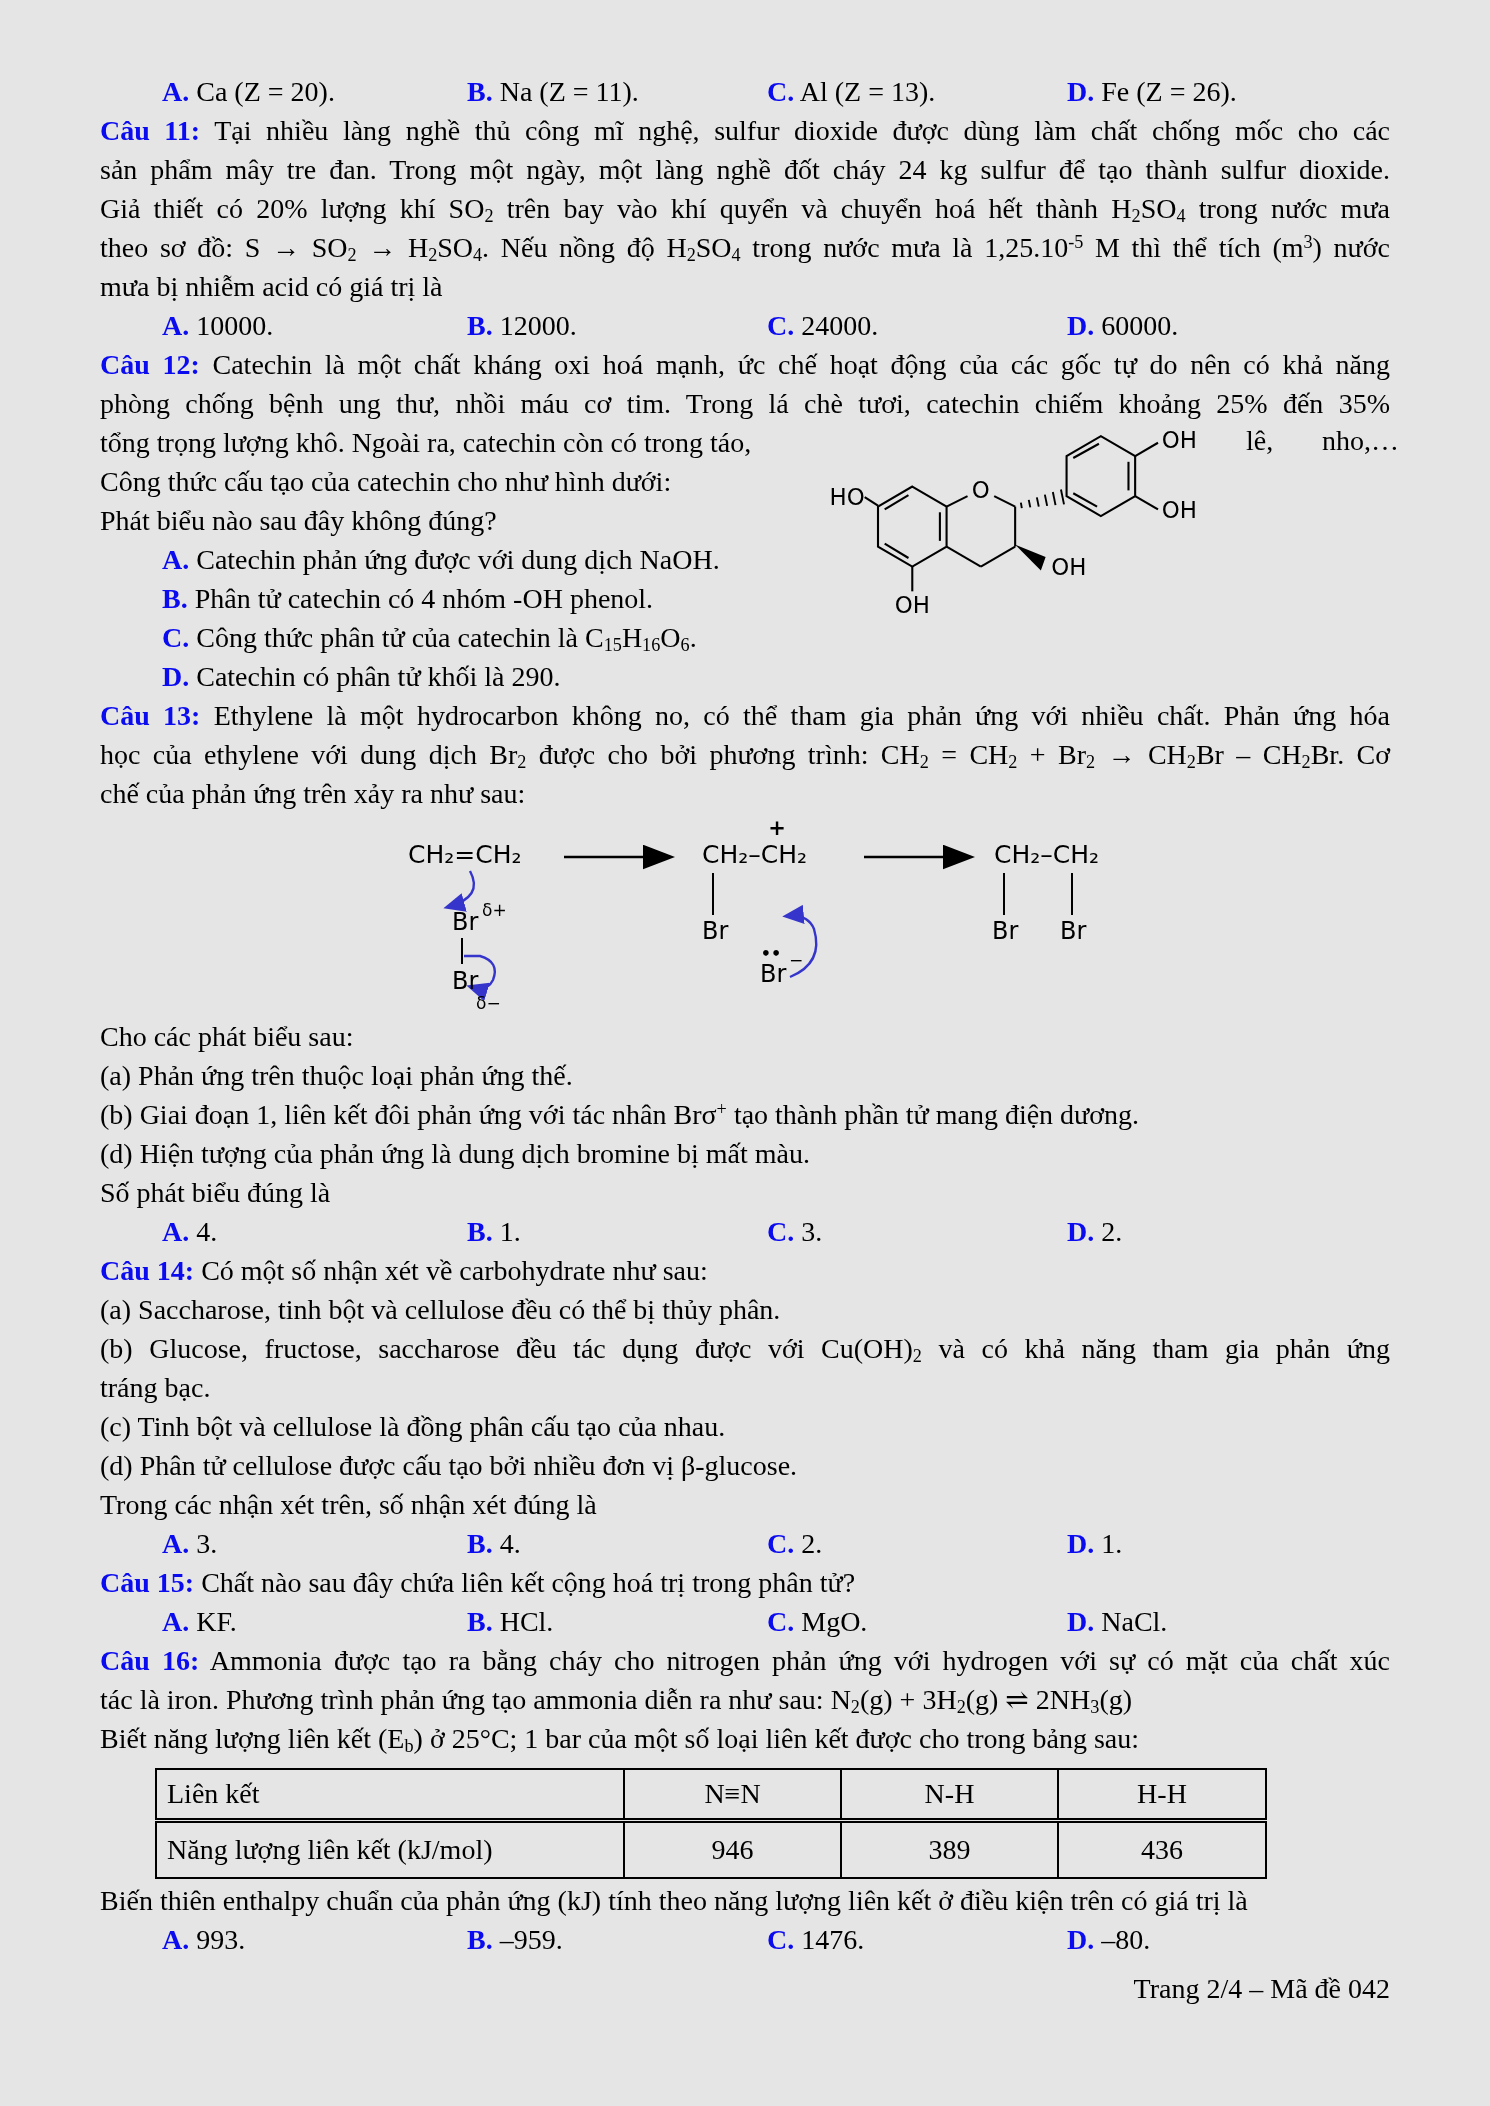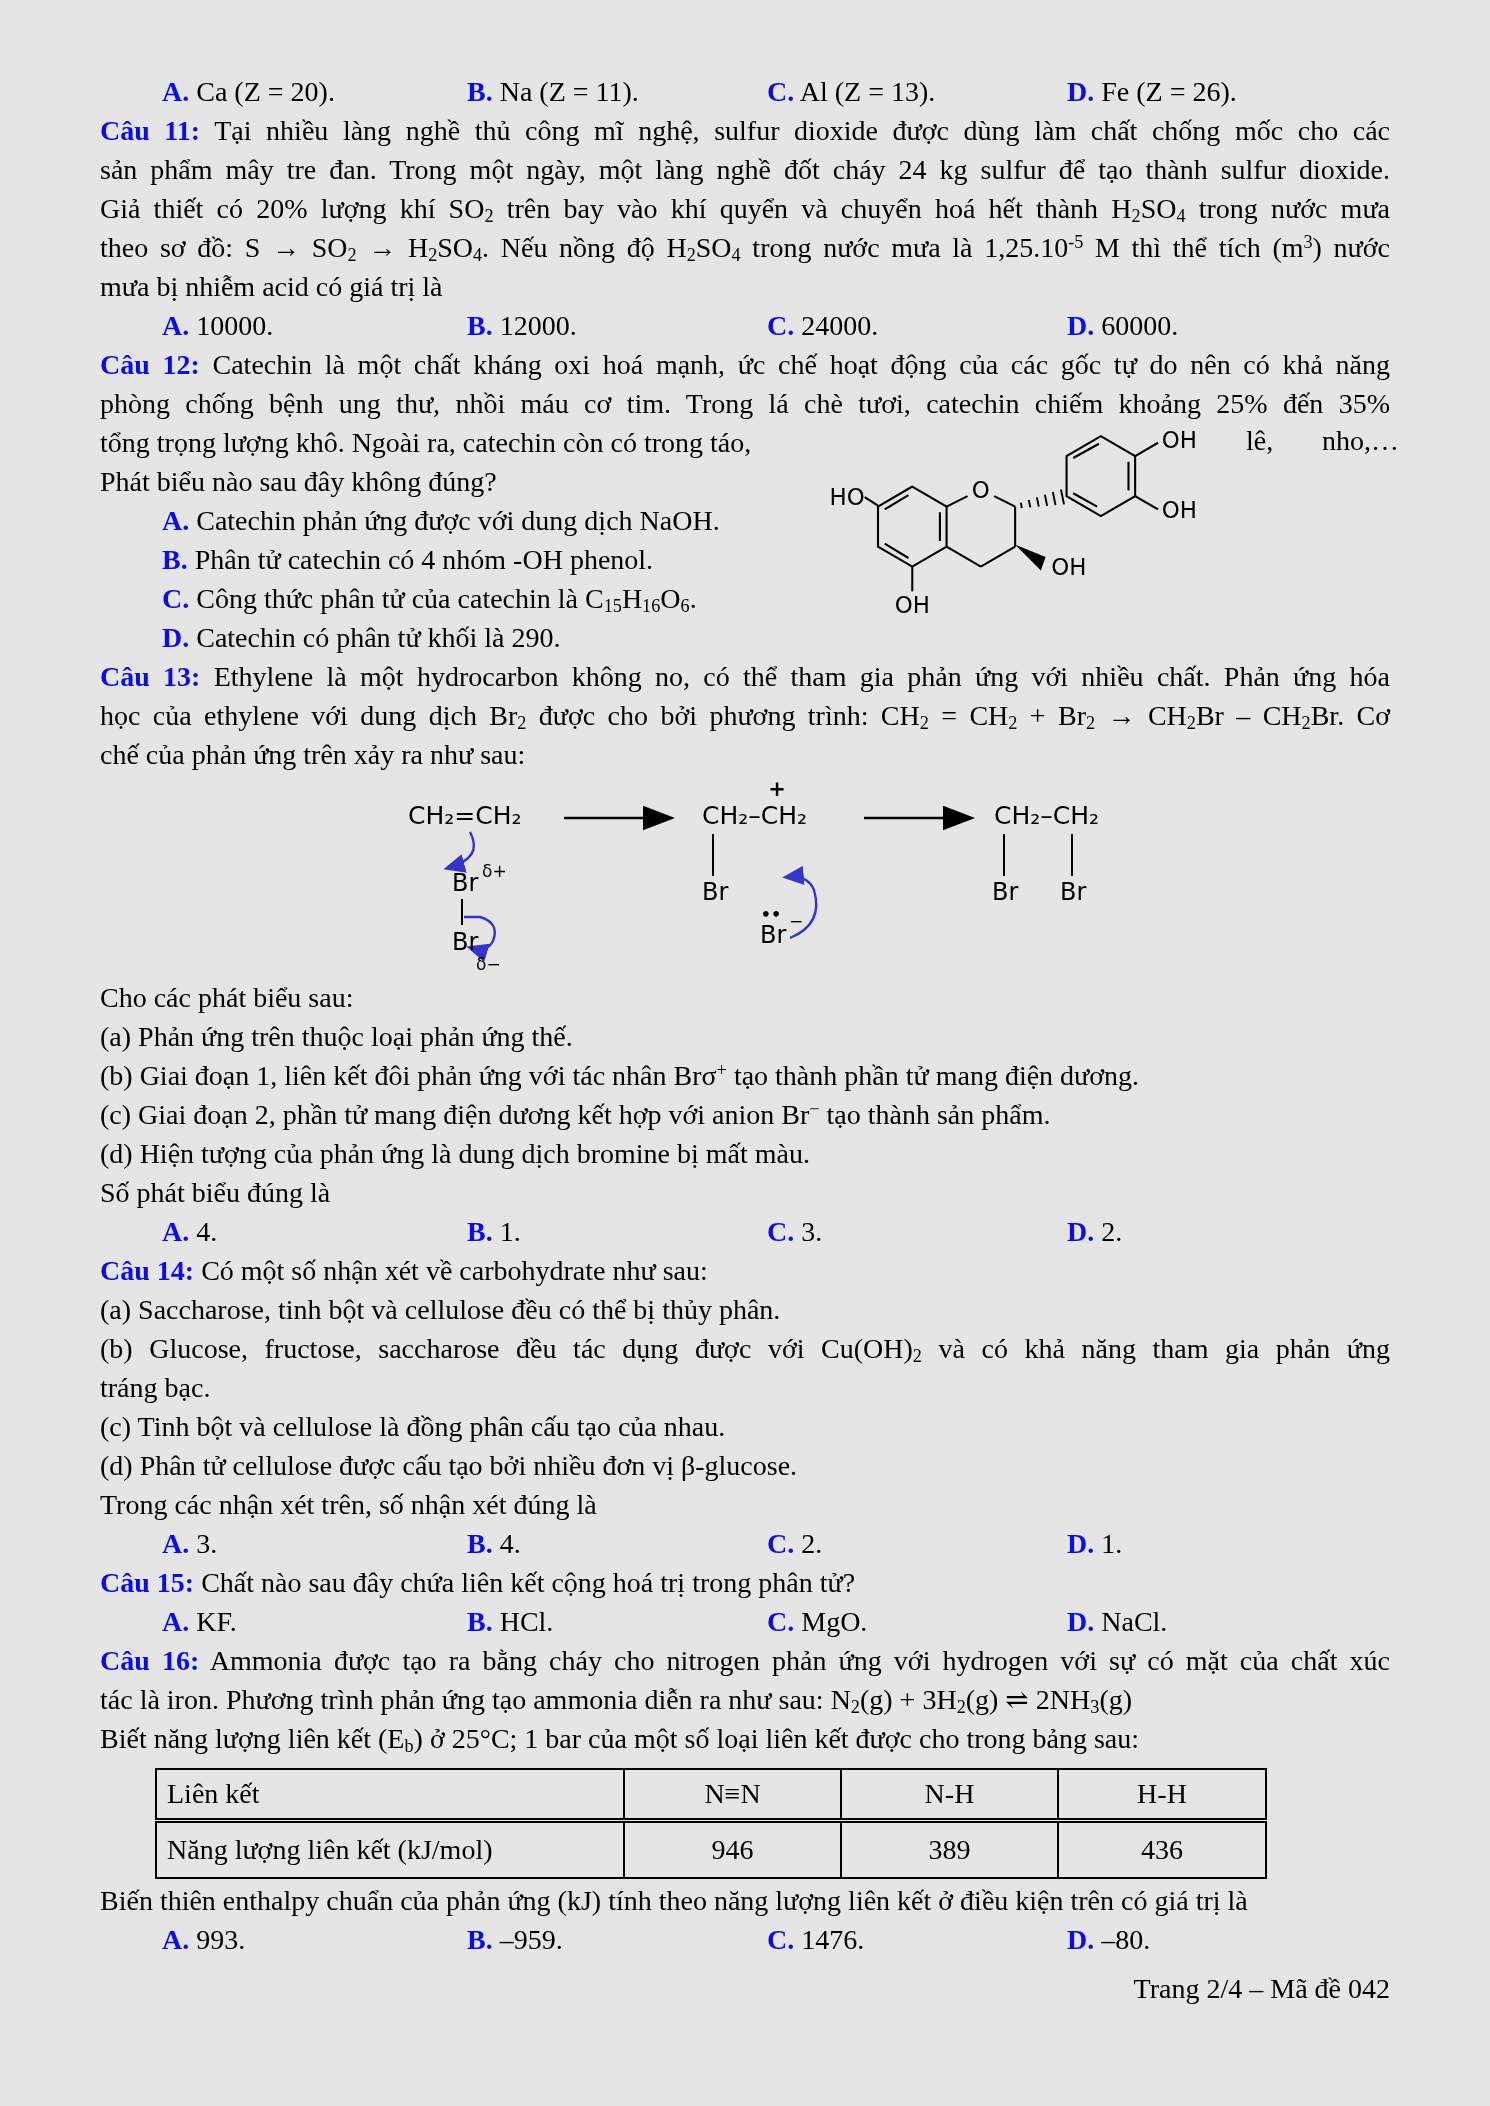--- a/index.html
+++ b/index.html
@@ -54,20 +54,21 @@
       <span><b class="ol">B.</b> <span>12000.</span></span>
       <span><b class="ol">C.</b> <span>24000.</span></span>
       <span><b class="ol">D.</b> <span>60000.</span></span>
     </div>
   </div>
 
   <div class="q12">
     <div class="line jl"><b class="qlabel">Câu 12:</b> <span>Catechin là một chất kháng oxi hoá mạnh, ức chế hoạt động của các gốc tự do nên có khả năng</span></div>
     <div class="line jl">phòng chống bệnh ung thư, nhồi máu cơ tim. Trong lá chè tươi, catechin chiếm khoảng 25% đến 35%</div>
     <div class="line">tổng trọng lượng khô. Ngoài ra, catechin còn có trong táo,</div>
+    <div class="line">Công thức cấu tạo của catechin cho như hình dưới:</div>
     <div class="line">Phát biểu nào sau đây không đúng?</div>
     <span class="wrapw w1">lê,</span>
     <span class="wrapw w2">nho,…</span>
 
     <svg class="cat-svg" viewBox="0 0 410 210" xmlns="http://www.w3.org/2000/svg">
       <g stroke="#000" stroke-width="2.2" fill="none">
 
         <path d="M94,72 L130,93 L130,135 L94,156 L58,135 L58,93 Z"></path>
         <line x1="65" y1="96" x2="90" y2="81"></line>
         <line x1="123" y1="99" x2="123" y2="129"></line>
@@ -165,21 +166,20 @@
       <text x="622" y="46" font-size="25">CH₂–CH₂</text>
       <line x1="632" y1="56" x2="632" y2="98" stroke="#000" stroke-width="2"></line>
       <line x1="700" y1="56" x2="700" y2="98" stroke="#000" stroke-width="2"></line>
       <text x="620" y="122" font-size="24">Br</text>
       <text x="688" y="122" font-size="24">Br</text>
     </svg>
 
     <div class="line">Cho các phát biểu sau:</div>
     <div class="line">(a) Phản ứng trên thuộc loại phản ứng thế.</div>
     <div class="line">(b) Giai đoạn 1, liên kết đôi phản ứng với tác nhân Brσ<sup>+</sup> tạo thành phần tử mang điện dương.</div>
-    <div class="line">(c) Giai đoạn 2, phần tử mang điện dương kết hợp với anion Br<sup>−</sup> tạo thành sản phẩm.</div>
     <div class="line">(d) Hiện tượng của phản ứng là dung dịch bromine bị mất màu.</div>
     <div class="line">Số phát biểu đúng là</div>
     <div class="opts">
       <span><b class="ol">A.</b> <span>4.</span></span>
       <span><b class="ol">B.</b> <span>1.</span></span>
       <span><b class="ol">C.</b> <span>3.</span></span>
       <span><b class="ol">D.</b> <span>2.</span></span>
     </div>
   </div>
 

